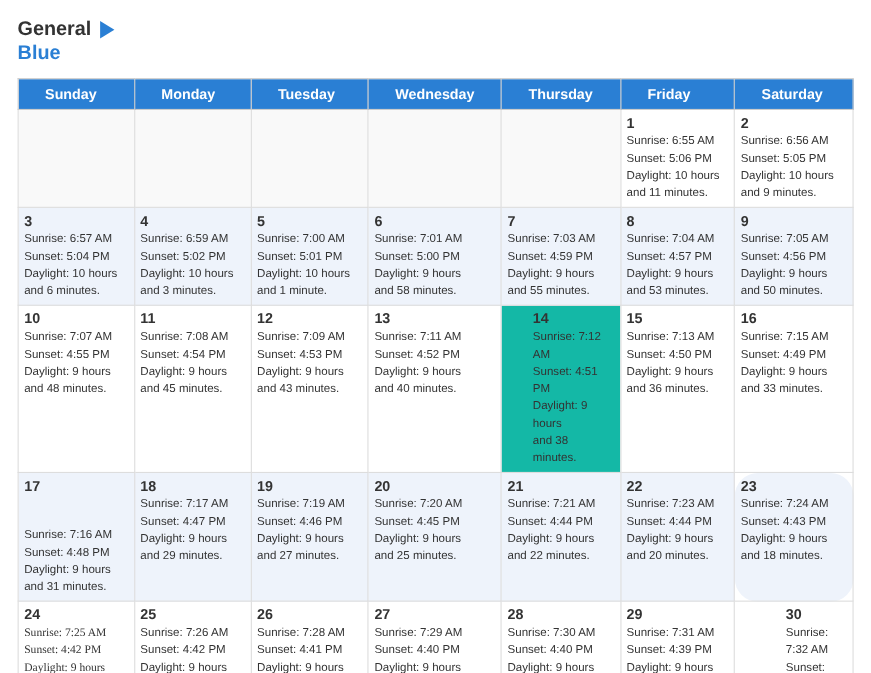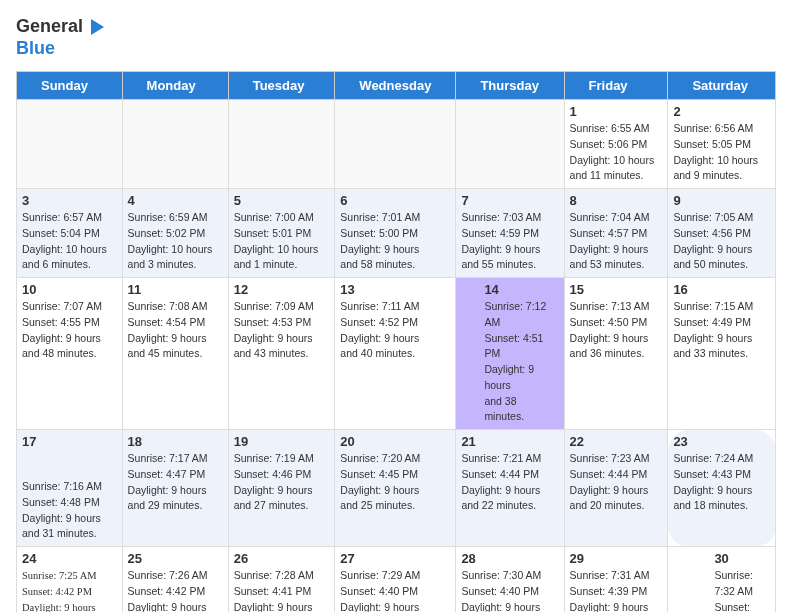--- a/index.html
+++ b/index.html
@@ -175,21 +175,21 @@
 Daylight: 9 hours
 and 43 minutes.</div>
         </td>
         <td style="background: rgb(255, 255, 255); margin-left: 28px;">
           <div class="day-num">13</div>
           <div class="day-info" style="white-space: pre-line;">Sunrise: 7:11 AM
 Sunset: 4:52 PM
 Daylight: 9 hours
 and 40 minutes.</div>
         </td>
-        <td style="background: #c4b5fd; padding-left: 28px;">
+        <td style="background: #14b8a6; padding-left: 28px;">
           <div class="day-num">14</div>
           <div class="day-info" style="white-space: pre-line;">Sunrise: 7:12 AM
 Sunset: 4:51 PM
 Daylight: 9 hours
 and 38 minutes.</div>
         </td>
         <td style="background: rgb(255, 255, 255);">
           <div class="day-num">15</div>
           <div class="day-info" style="white-space: pre-line;">Sunrise: 7:13 AM
 Sunset: 4:50 PM

